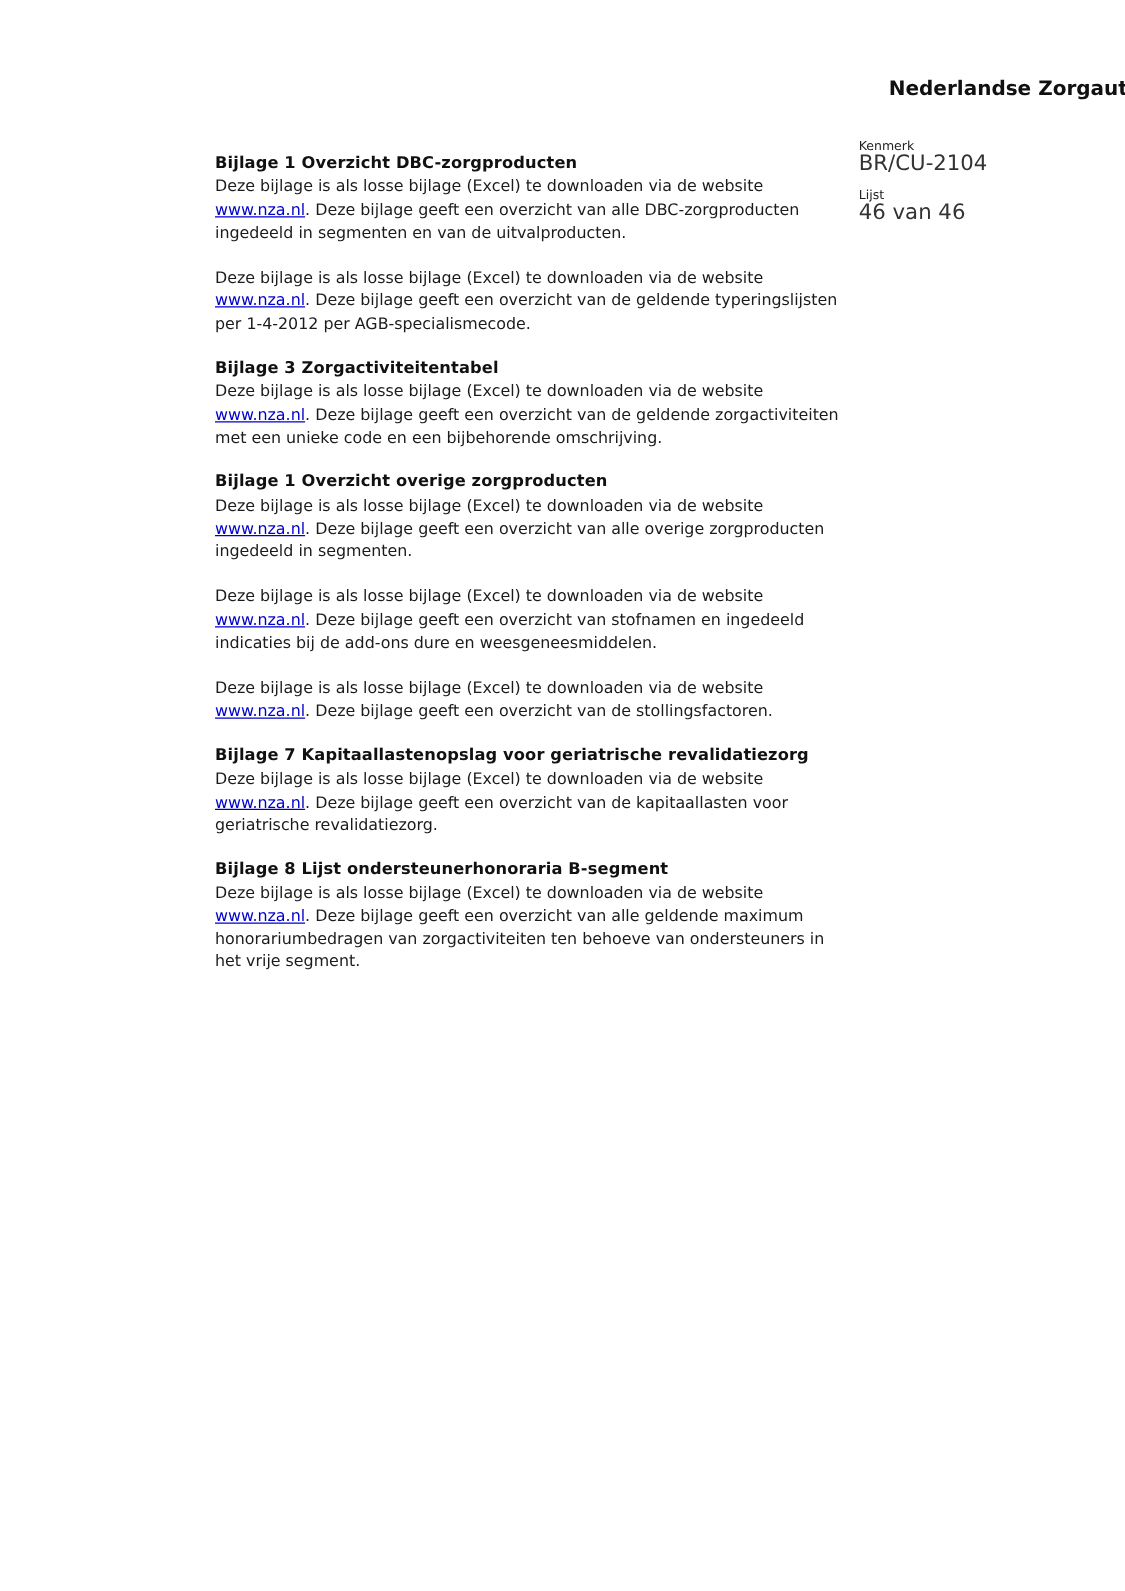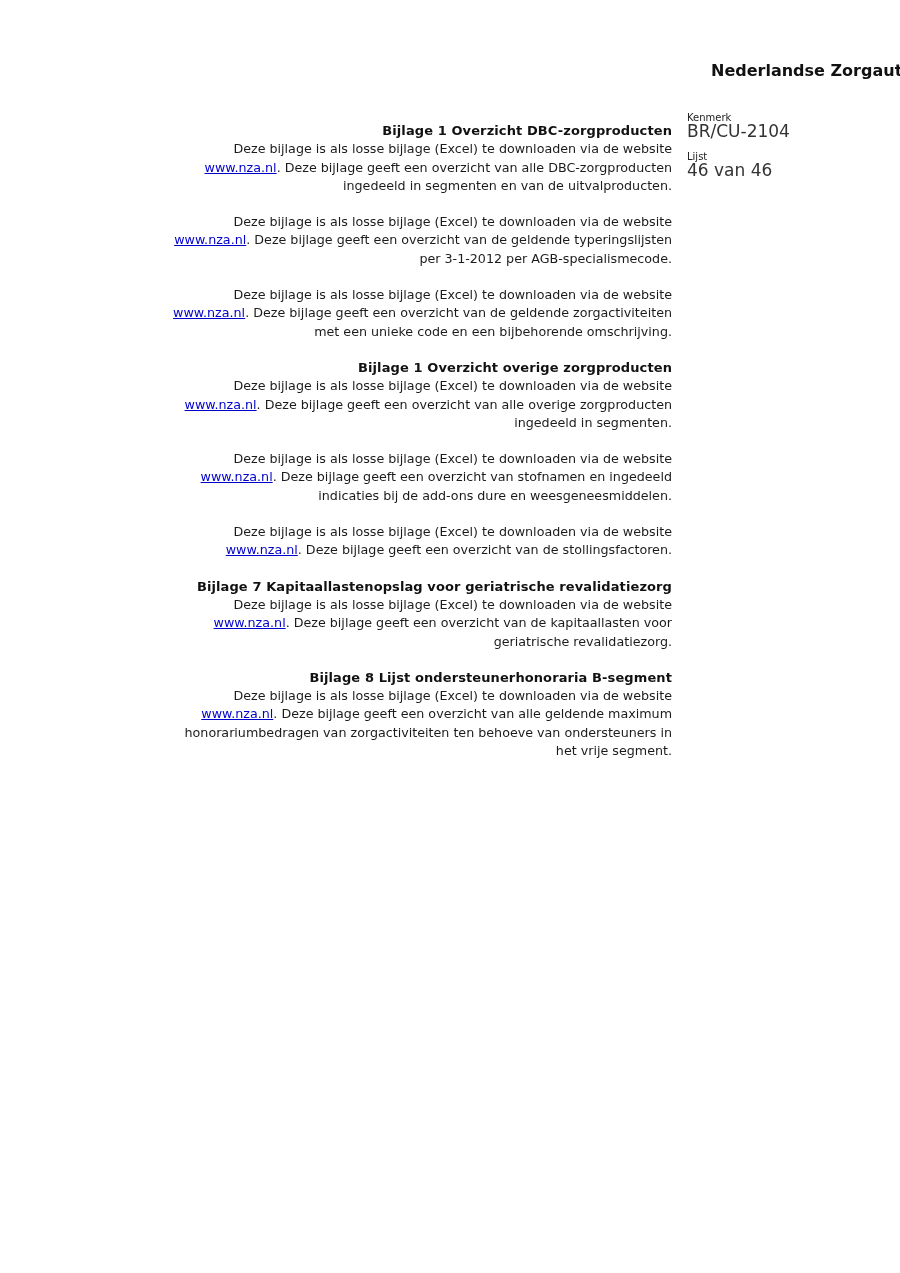--- a/index.html
+++ b/index.html
@@ -41,21 +41,21 @@
     color: #333;
     line-height: 15px;
     display: block;
   }
   .main {
     position: absolute;
     left: 172px;
     top: 122px;
     width: 500px;
   }
-  section.bijlage { margin: 0 0 18px 0; text-align: right; }
+  section.bijlage { margin: 0 0 18px 0; }
   section.bijlage h2 {
     margin: 0;
     font-size: 13px;
     font-weight: bold;
     line-height: 18.3px;
     color: #111;
     white-space: nowrap;
     letter-spacing: 0.1px;
   }
   section.bijlage p {
@@ -87,24 +87,25 @@
 </div>
 
 <div class="main">
 
   <section class="bijlage">
     <h2>Bijlage 1 Overzicht DBC-zorgproducten</h2>
     <p><span>Deze bijlage is als losse bijlage (Excel) te downloaden via de website </span><a class="nza-link" href="#">www.nza.nl</a><span>. Deze bijlage geeft een overzicht van alle DBC-zorgproducten ingedeeld in segmenten en van de uitvalproducten.</span></p>
   </section>
 
   <section class="bijlage">
-    <p><span>Deze bijlage is als losse bijlage (Excel) te downloaden via de website </span><a class="nza-link" href="#">www.nza.nl</a><span>. Deze bijlage geeft een overzicht van de geldende typeringslijsten per 3-1-2012 per AGB-specialismecode.</span></p>
+    <p><span>Deze bijlage is als losse bijlage (Excel) te downloaden via de website </span><a class="nza-link" href="#">www.nza.nl</a><span>. Deze bijlage geeft een overzicht van de geldende typeringslijsten per 1-4-2012 per AGB-specialismecode.</span></p>
   </section>
 
   <section class="bijlage">
+    <h2>Bijlage 3 Zorgactiviteitentabel</h2>
     <p><span>Deze bijlage is als losse bijlage (Excel) te downloaden via de website </span><a class="nza-link" href="#">www.nza.nl</a><span>. Deze bijlage geeft een overzicht van de geldende zorgactiviteiten met een unieke code en een bijbehorende omschrijving.</span></p>
   </section>
 
   <section class="bijlage">
     <h2>Bijlage 1 Overzicht overige zorgproducten</h2>
     <p><span>Deze bijlage is als losse bijlage (Excel) te downloaden via de website </span><a class="nza-link" href="#">www.nza.nl</a><span>. Deze bijlage geeft een overzicht van alle overige zorgproducten ingedeeld in segmenten.</span></p>
   </section>
 
   <section class="bijlage">
     <p><span>Deze bijlage is als losse bijlage (Excel) te downloaden via de website </span><a class="nza-link" href="#">www.nza.nl</a><span>. Deze bijlage geeft een overzicht van stofnamen en ingedeeld indicaties bij de add-ons dure en weesgeneesmiddelen.</span></p>

